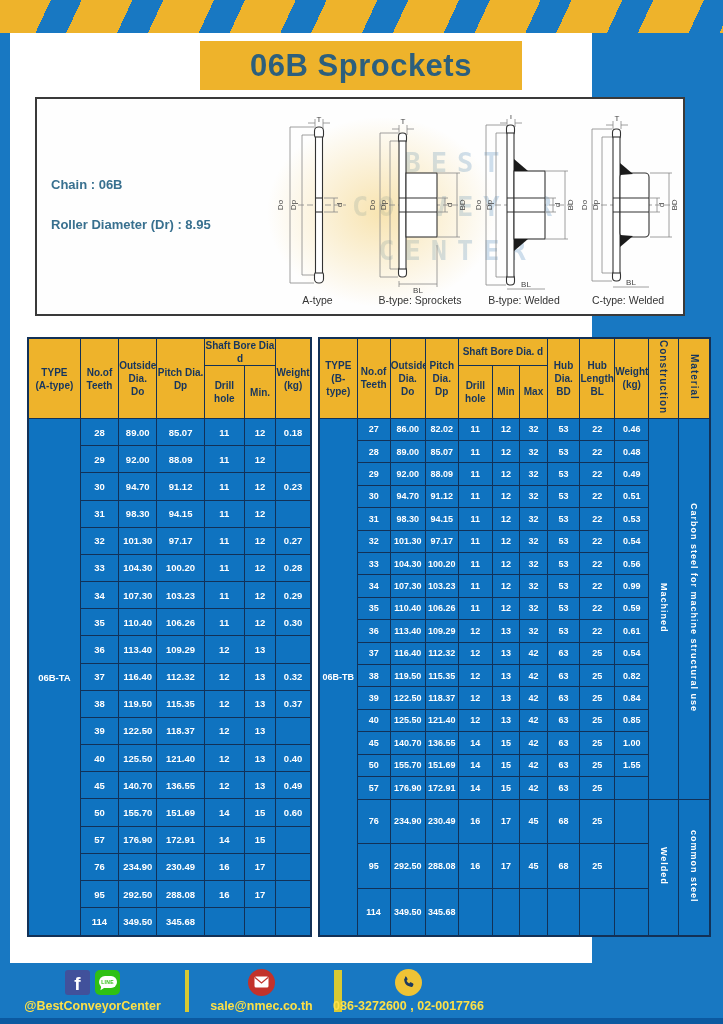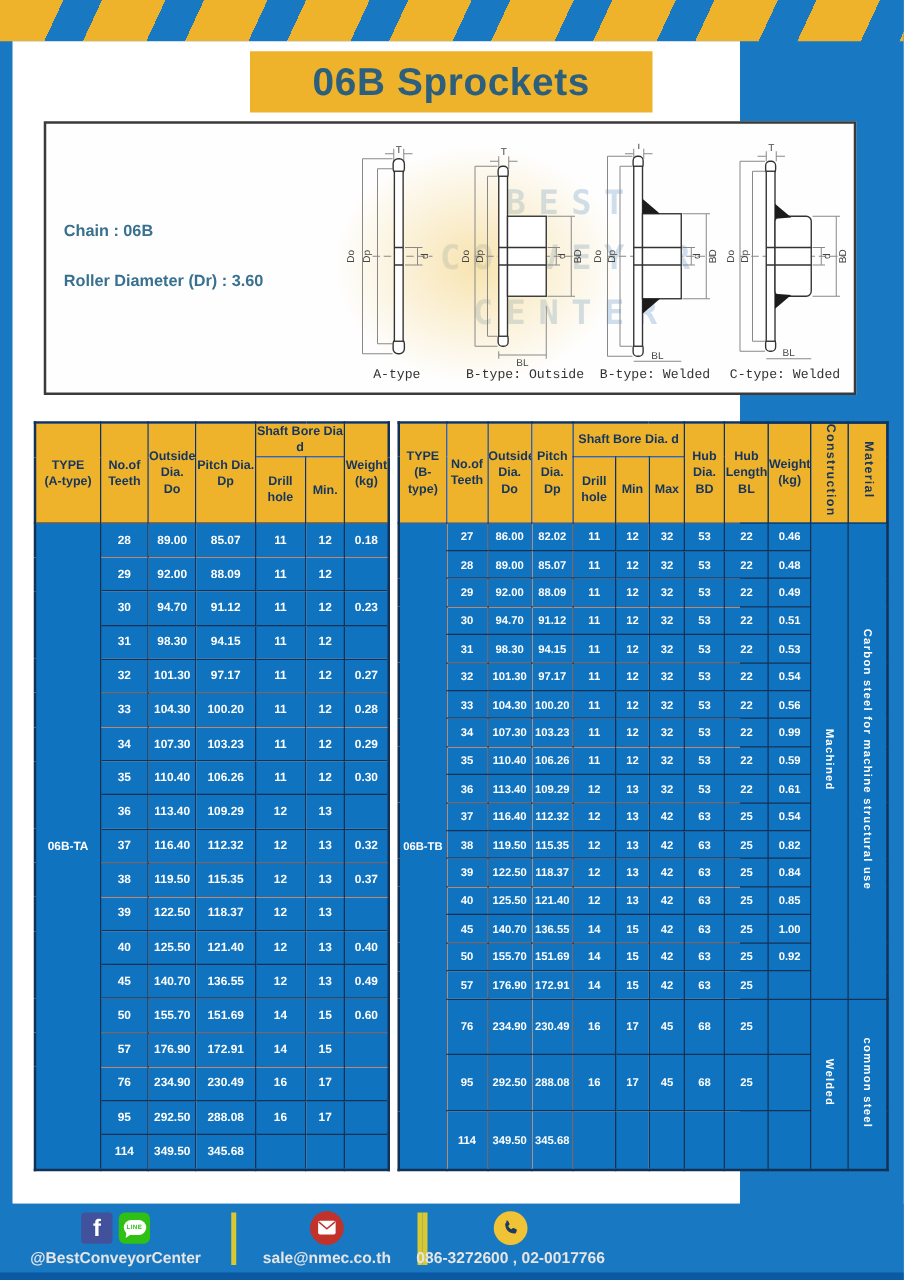--- a/index.html
+++ b/index.html
@@ -24,21 +24,21 @@
     display:flex; flex-direction:column; justify-content:center; align-items:center;
     pointer-events:none; z-index:1; }
   .watermark::before { content:""; position:absolute; left:30px; top:10px; width:230px; height:190px;
     background:radial-gradient(closest-side, rgba(243,206,112,.55), rgba(243,206,112,0)); }
   .watermark span { font-weight:bold; font-size:27px; letter-spacing:10px; line-height:44px;
     color:rgba(140,178,212,.42); font-family:"DejaVu Sans Mono", monospace; }
   .specs { position:absolute; left:14px; top:56px; z-index:2; color:#38708F; font-weight:bold;
     font-size:13px; line-height:20px; white-space:pre-line; }
   .diagrams { position:absolute; left:230px; top:4px; right:3px; bottom:3px; display:flex; z-index:2; }
   .diagram { flex:1; display:flex; flex-direction:column; align-items:center; justify-content:flex-end; padding-bottom:5px; }
-  .diagram-label { font-size:10.5px; color:#333; margin-top:1px; white-space:nowrap;font-family:Liberation Mono, monospace; }
+  .diagram-label { font-size:10.5px; color:#333; margin-top:1px; white-space:nowrap; }
   .diagram svg { display:block; }
 
   
   .data-table { border-collapse:collapse; table-layout:fixed; height:600px; }
   .data-table td, .data-table th { border:1.5px solid #123157; text-align:center; vertical-align:middle; padding:0; overflow:hidden; }
   .data-table { border:2px solid #123157; }
   .data-table thead th { background:#EEB32B; color:#16355E; font-size:10px; font-weight:bold;
     white-space:pre-line; line-height:1.3; }
   .data-table thead tr.h1 { height:27px; }
   .data-table thead tr.h2 { height:53px; }
@@ -51,21 +51,21 @@
     display:inline-block; white-space:nowrap; }
   .vcell-inner { writing-mode:vertical-rl; text-orientation:mixed; letter-spacing:1px;
     display:inline-block; white-space:nowrap; }
 
   
   .footer { position:absolute; left:0; bottom:0; width:723px; height:61px; background:#1878C2;
     display:flex; align-items:stretch; }
   .footer-section { display:flex; flex-direction:column; align-items:center; justify-content:flex-start; padding-top:5px; }
   .fs1 { width:185px; } .fs2 { width:145px; } .fs3 { width:250px; } .fs4 { width:133px; }
   .footer-divider { width:4px; background:#D8C932; margin:7px 0 12px 0; }
-  .footer-label { color:#e5e5e5; font-weight:bold; font-size:12.5px; margin-top:3px; white-space:nowrap; }
+  .footer-label { color:#fde047; font-weight:bold; font-size:12.5px; margin-top:3px; white-space:nowrap; }
   .icon-row { display:flex; gap:5px; align-items:center; height:28px; }
   .icon-fb { width:25px; height:25px; background:#41519B; border-radius:3px; color:#fff;
     font-weight:bold; font-size:19px; display:flex; align-items:flex-end; justify-content:center; line-height:23px; }
   .icon-line { width:25px; height:25px; background:#2EC014; border-radius:5px; position:relative;
     display:flex; align-items:center; justify-content:center; }
   .icon-line .bubble { width:18px; height:12px; background:#fff; border-radius:6px;
     display:flex; align-items:center; justify-content:center; font-size:5px; font-weight:bold; color:#2EC014; letter-spacing:.3px; }
   .icon-line .bubble::after { content:""; position:absolute; left:6px; bottom:4px;
     border:3px solid transparent; border-top-color:#fff; border-left-color:#fff; transform:rotate(12deg); }
   .icon-circle { width:27px; height:27px; border-radius:50%; display:flex; align-items:center; justify-content:center; }
@@ -88,21 +88,21 @@
 
     <div class="diagram-box">
       <div class="watermark">
         <span>BEST</span>
         <span>CONVEYOR</span>
         <span>CENTER</span>
       </div>
 
       <div class="specs">
         <div>Chain : 06B</div>
-        <div>Roller Diameter (Dr) : 3.60</div>
+        <div>Roller Diameter (Dr) : 8.95</div>
         
       </div>
 
       <div class="diagrams">
 
         <div class="diagram">
           <svg width="100" height="178" viewBox="0 0 100 178">
             <g stroke="#888" stroke-width="0.8" fill="none">
               <line x1="40" y1="8" x2="47" y2="8"></line>
                 <line x1="55" y1="8" x2="62" y2="8"></line>
@@ -170,21 +170,21 @@
             </g>
             <g fill="#444" font-size="8" font-family="Liberation Sans, sans-serif">
               <text x="35" y="9" text-anchor="middle">T</text>
               <text transform="rotate(-90 7 90)" x="7" y="90" text-anchor="middle">Do</text>
               <text transform="rotate(-90 18 90)" x="18" y="90" text-anchor="middle">Dp</text>
               <text transform="rotate(-90 84 90)" x="84" y="90" text-anchor="middle">d</text>
               <text transform="rotate(-90 97 90)" x="97" y="90" text-anchor="middle">BD</text>
               <text x="50" y="178" text-anchor="middle">BL</text>
             </g>
           </svg>
-          <div class="diagram-label">B-type: Outside</div>
+          <div class="diagram-label">B-type: Sprockets</div>
         </div>
 
         <div class="diagram">
           <svg width="104" height="178" viewBox="0 0 104 178">
             <g stroke="#888" stroke-width="0.8" fill="none">
               <line x1="28" y1="8" x2="35" y2="8"></line>
                 <line x1="43" y1="8" x2="50" y2="8"></line>
               <line x1="35" y1="4" x2="35" y2="12"></line>
                 <line x1="43" y1="4" x2="43" y2="12"></line>
               <line x1="14" y1="10" x2="34" y2="10"></line>
@@ -677,21 +677,21 @@
           </tr>
           <tr>
             <td class="data-cell">50</td>
             <td class="data-cell">155.70</td>
             <td class="data-cell">151.69</td>
             <td class="data-cell">14</td>
             <td class="data-cell">15</td>
             <td class="data-cell">42</td>
             <td class="data-cell">63</td>
             <td class="data-cell">25</td>
-            <td class="data-cell">0.92</td>
+            <td class="data-cell">1.55</td>
           </tr>
           <tr>
             <td class="data-cell">57</td>
             <td class="data-cell">176.90</td>
             <td class="data-cell">172.91</td>
             <td class="data-cell">14</td>
             <td class="data-cell">15</td>
             <td class="data-cell">42</td>
             <td class="data-cell">63</td>
             <td class="data-cell">25</td>

